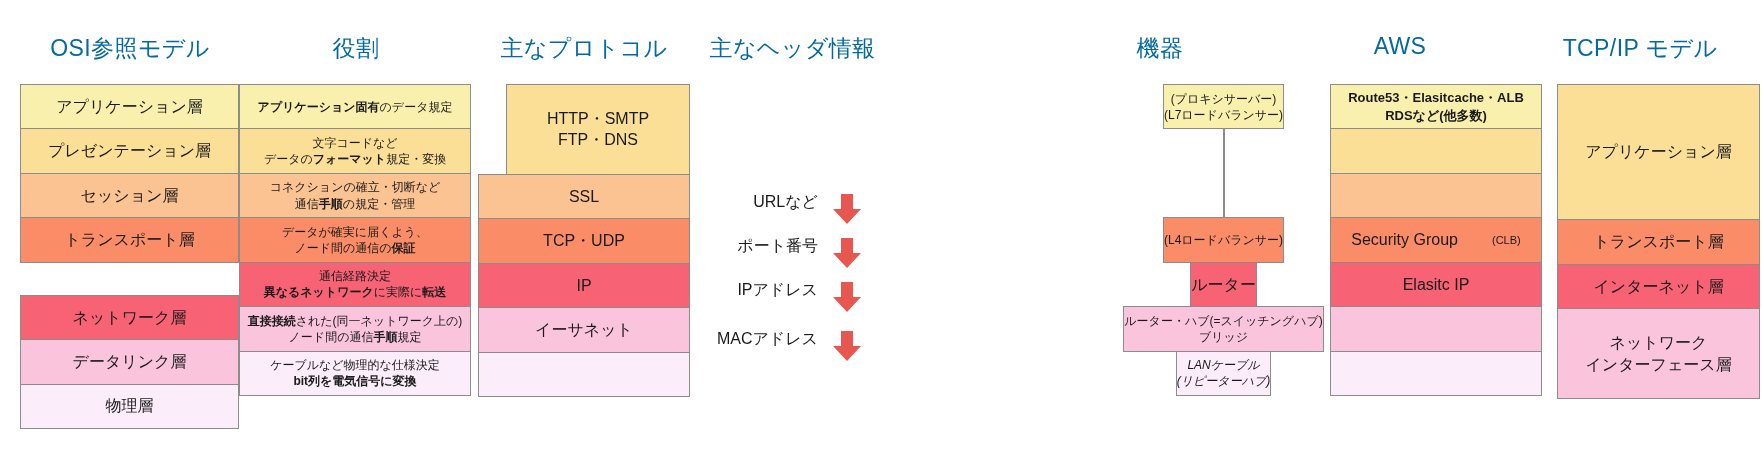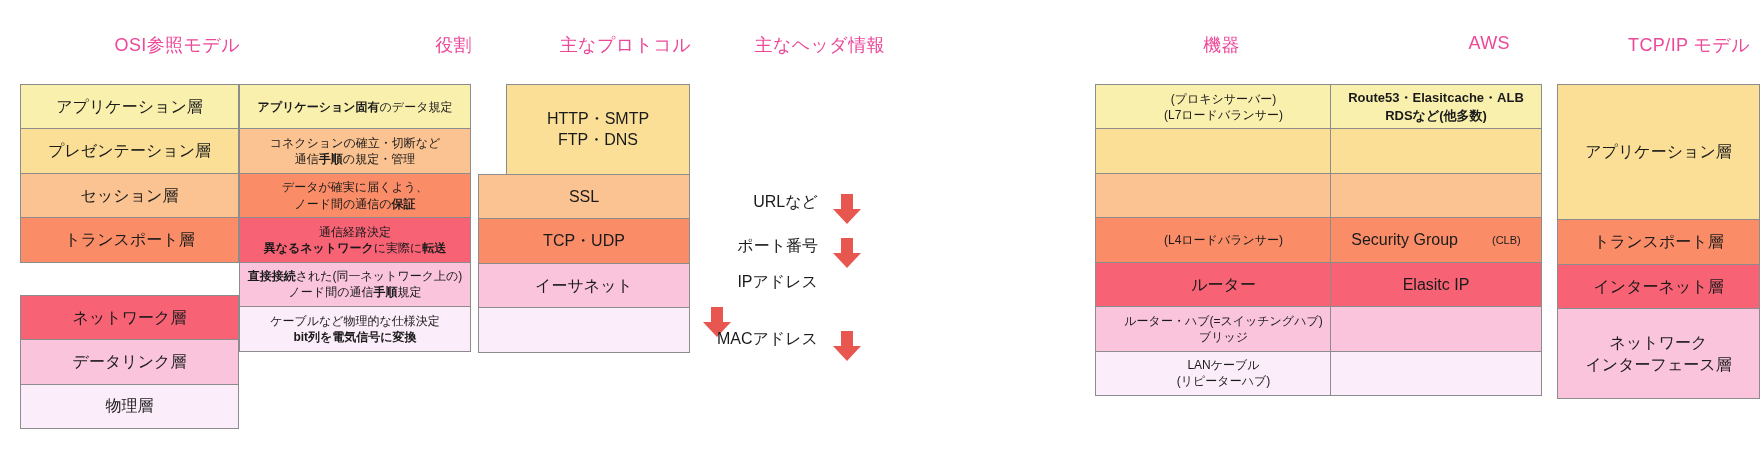--- a/index.html
+++ b/index.html
@@ -4,21 +4,21 @@
 <style>
   html,body{margin:0;padding:0;}
   body{
     width:1762px;height:470px;background:#ffffff;
     font-family:"Liberation Sans","DejaVu Sans",sans-serif;
     color:#1a1a1a;overflow:hidden;
   }
   #stage{position:relative;width:1762px;height:470px;}
 
   .col-title{
-    position:absolute;text-align:right;font-size:18px;color:#ec4899;
+    position:absolute;text-align:center;font-size:23px;color:#0369a1;
     white-space:nowrap;letter-spacing:.4px;
   }
 
   .stack{position:absolute;display:flex;flex-direction:column;box-sizing:border-box;}
   .cell{
     box-sizing:border-box;display:flex;flex-direction:column;
     align-items:center;justify-content:center;
     border:1px solid #8c8c8c;margin-top:-1px;
     text-align:center;line-height:1.35;overflow:hidden;
   }
@@ -80,20 +80,24 @@
         <span class="ln">データリンク層</span>
       </div>
       <div class="cell t-lg" style="background: rgb(251, 237, 249); height: 45.43px; flex: 0 0 45.43px;">
         <span class="ln">物理層</span>
       </div>
     </div>
   <div class="stack" id="stack-role" style="left:239px; top:84px; width:232px; height:318px;">
       <div class="cell t-sm" style="background: rgb(250, 240, 174); height: 45.43px; flex: 0 0 45.43px; justify-content: center;">
         <span class="ln"><b>アプリケーション固有</b><span>のデータ規定</span></span>
       </div>
+      <div class="cell t-sm" style="background: rgb(251, 223, 151); height: 45.43px; flex: 0 0 45.43px;">
+        <span class="ln"><span>文字コードなど</span></span>
+        <span class="ln"><span>データの</span><b>フォーマット</b><span>規定・変換</span></span>
+      </div>
       <div class="cell t-sm" style="background: rgb(251, 195, 145); height: 45.43px; flex: 0 0 45.43px;">
         <span class="ln"><span>コネクションの確立・切断など</span></span>
         <span class="ln"><span>通信</span><b>手順</b><span>の規定・管理</span></span>
       </div>
       <div class="cell t-sm" style="background: rgb(250, 141, 104); height: 45.43px; flex: 0 0 45.43px;">
         <span class="ln"><span>データが確実に届くよう、</span></span>
         <span class="ln"><span>ノード間の通信の</span><b>保証</b></span>
       </div>
       <div class="cell t-sm" style="background: rgb(247, 98, 117); height: 45.43px; flex: 0 0 45.43px;">
         <span class="ln"><span>通信経路決定</span></span>
@@ -112,69 +116,72 @@
       <div class="cell t-lg" style="background: rgb(251, 223, 151); height: 90.86px; flex: 0 0 90.86px; margin-left: 28px;">
         <span class="ln">HTTP・SMTP</span>
         <span class="ln">FTP・DNS</span>
       </div>
       <div class="cell t-lg" style="background: rgb(251, 195, 145); height: 45.43px; flex: 0 0 45.43px;">
         <span class="ln">SSL</span>
       </div>
       <div class="cell t-lg" style="background: rgb(250, 141, 104); height: 45.43px; flex: 0 0 45.43px;">
         <span class="ln">TCP・UDP</span>
       </div>
+      <div class="cell t-lg" style="background: rgb(247, 98, 117); height: 45.43px; flex: 0 0 45.43px;">
+        <span class="ln">IP</span>
+      </div>
       <div class="cell t-lg" style="background: rgb(250, 196, 221); height: 45.43px; flex: 0 0 45.43px;">
         <span class="ln">イーサネット</span>
       </div>
       <div class="cell t-lg empty" style="background: rgb(251, 237, 249); height: 45.43px; flex: 0 0 45.43px;"></div>
     </div>
   <div class="hdr-col" id="stack-header" style="left:700px; top:84px; width:185px; height:318px;">
       <div class="hdr-row" style="top: 108px; left: 0px;">
         <span class="hdr-label">URLなど</span>
         <span class="arrow"><svg width="34" height="34" viewBox="0 0 34 34">
             <path d="M11 2 H23 V17 H31 L17 32 L3 17 H11 Z" fill="#e8574f"></path>
           </svg></span>
       </div>
       <div class="hdr-row" style="top: 152px; left: 0px;">
         <span class="hdr-label">ポート番号</span>
         <span class="arrow"><svg width="34" height="34" viewBox="0 0 34 34">
             <path d="M11 2 H23 V17 H31 L17 32 L3 17 H11 Z" fill="#e8574f"></path>
           </svg></span>
       </div>
-      <div class="hdr-row" style="top: 188px; left: 0px; flex-direction: column;">
+      <div class="hdr-row" style="top: 196px; left: 0px;">
         <span class="hdr-label">IPアドレス</span>
         <span class="arrow"><svg width="34" height="34" viewBox="0 0 34 34">
             <path d="M11 2 H23 V17 H31 L17 32 L3 17 H11 Z" fill="#e8574f"></path>
           </svg></span>
       </div>
       <div class="hdr-row" style="top: 245px; left: 0px;">
         <span class="hdr-label">MACアドレス</span>
         <span class="arrow"><svg width="34" height="34" viewBox="0 0 34 34">
             <path d="M11 2 H23 V17 H31 L17 32 L3 17 H11 Z" fill="#e8574f"></path>
           </svg></span>
       </div>
     </div>
-  <div class="stack" id="stack-device" style="left:1095px;top:84px; width:257px; height:318px;">
+  <div class="stack" id="stack-device" style="left:1095px;top:84px; width:257px; height:318px;align-items:center;">
       <div class="cell t-sm" style="background: rgb(250, 240, 174); height: 45.43px; flex: 0 0 45.43px;">
         <span class="ln">(プロキシサーバー)</span>
         <span class="ln">(L7ロードバランサー)</span>
       </div>
       <div class="cell t-sm empty" style="background: rgb(251, 223, 151); height: 45.43px; flex: 0 0 45.43px;"></div>
       <div class="cell t-sm empty" style="background: rgb(251, 195, 145); height: 45.43px; flex: 0 0 45.43px;"></div>
       <div class="cell t-sm" style="background: rgb(250, 141, 104); height: 45.43px; flex: 0 0 45.43px;">
         <span class="ln">(L4ロードバランサー)</span>
       </div>
       <div class="cell t-lg" style="background: rgb(247, 98, 117); height: 45.43px; flex: 0 0 45.43px;">
         <span class="ln">ルーター</span>
       </div>
       <div class="cell t-sm" style="background: rgb(250, 196, 221); height: 45.43px; flex: 0 0 45.43px;">
         <span class="ln">ルーター・ハブ(=スイッチングハブ)</span>
         <span class="ln">ブリッジ</span>
       </div>
-      <div class="cell t-sm" style="background: rgb(251, 237, 249); height: 45.43px; flex: 0 0 45.43px;">
+      <div class="cell t-sm" style="background: rgb(251, 237, 249); height: 45.43px; flex: 0 0 45.43px; font-style: italic;">
         <span class="ln">LANケーブル</span>
         <span class="ln">(リピーターハブ)</span>
       </div>
     </div>
   <div class="stack" id="stack-aws" style="left:1330px;top:84px; width:212px; height:318px;">
       <div class="cell t-md" style="background: rgb(250, 240, 174); height: 45.43px; flex: 0 0 45.43px;">
         <span class="ln">Route53・Elasitcache・ALB</span>
         <span class="ln">RDSなど(他多数)</span>
       </div>
       <div class="cell t-md empty" style="background: rgb(251, 223, 151); height: 45.43px; flex: 0 0 45.43px;"></div>

